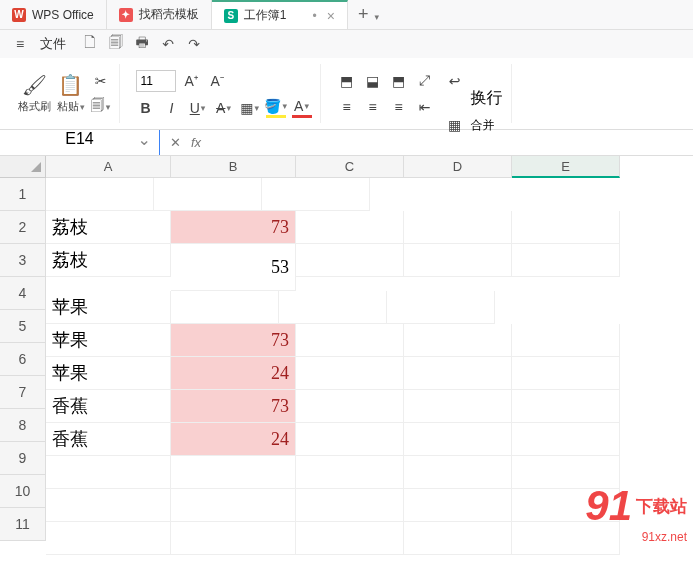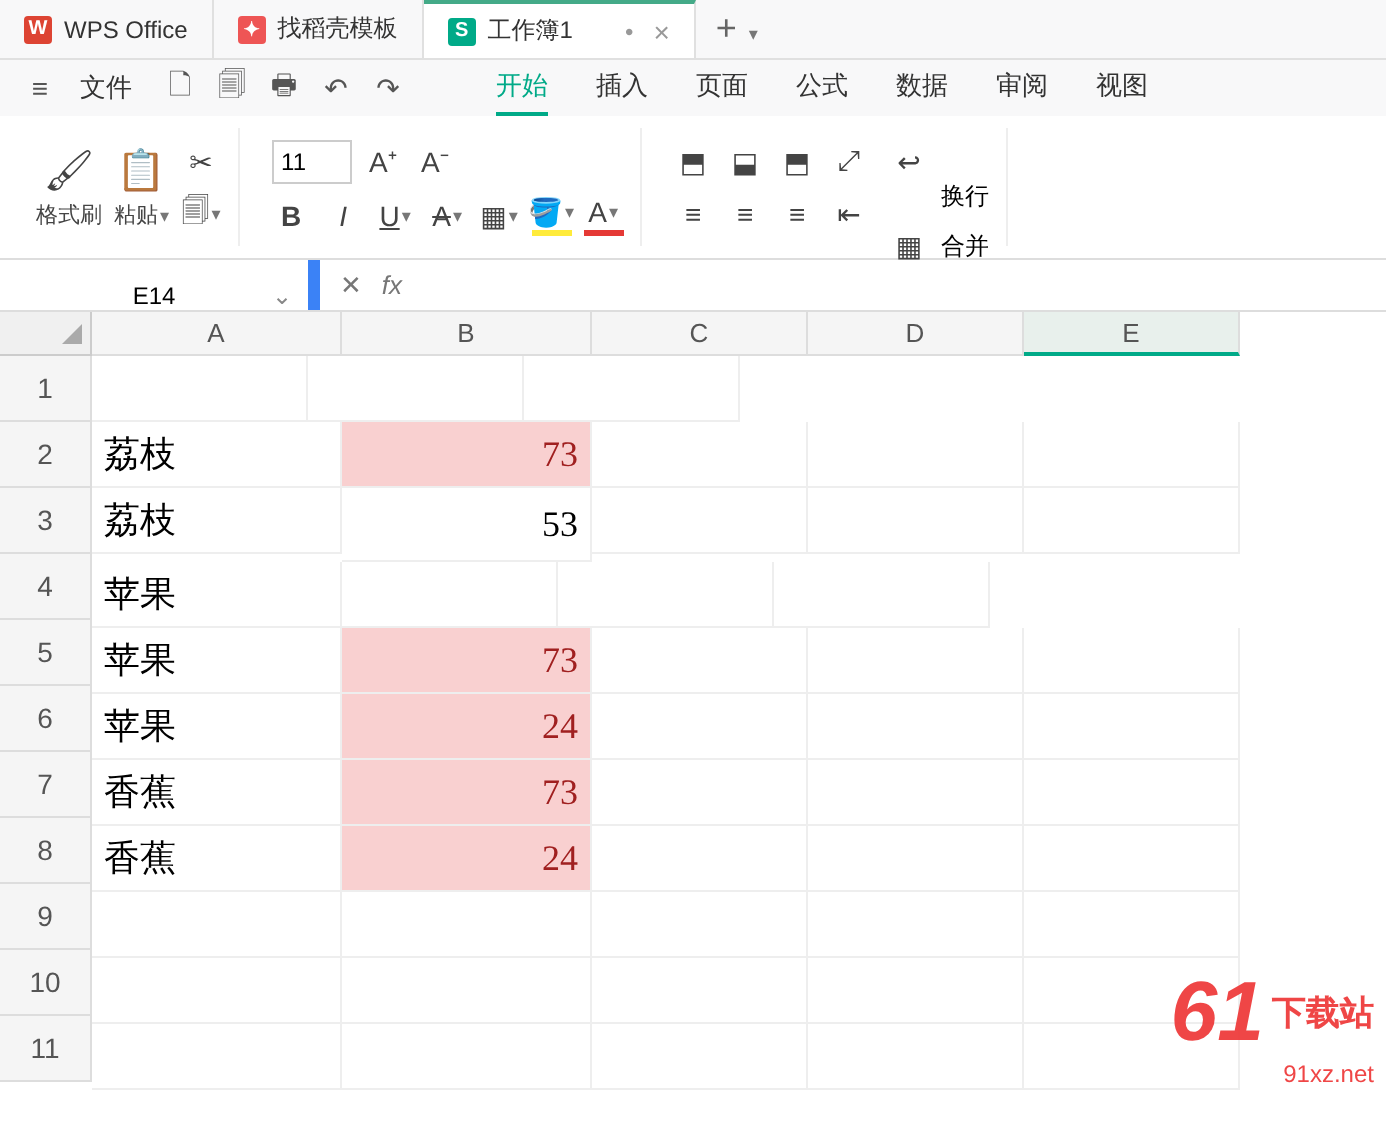--- a/index.html
+++ b/index.html
@@ -27,21 +27,21 @@
 .ribbon-vgroup { display: flex; flex-direction: column; align-items: center; justify-content: center; gap: 2px; font-size: 11px; color: #444; cursor: pointer; }
 .ribbon-vgroup .ic { font-size: 20px; }
 .ribbon-ic { width: 20px; height: 20px; display: flex; align-items: center; justify-content: center; cursor: pointer; color: #444; font-size: 14px; }
 .ribbon-col { display: flex; flex-direction: column; gap: 6px; }
 .ribbon-row { display: flex; gap: 6px; align-items: center; }
 .font-select { width: 150px; height: 22px; border: 1px solid #ccc; font-size: 12px; padding: 0 6px; background: #fff; }
 .size-select { width: 40px; height: 22px; border: 1px solid #ccc; font-size: 12px; padding: 0 4px; background: #fff; }
 .dd { font-size: 9px; color: #777; margin-left: 1px; }
 
 .namebox-bar { height: 26px; display: flex; align-items: center; border-bottom: 1px solid #ddd; }
-.namebox { width: 160px; height: 100%; display: flex; align-items: flex-end; justify-content: center; border-right: 6px solid #3b82f6; font-size: 12px; position: relative; }
+.namebox { width: 160px; height: 100%; display: flex; align-items: flex-start; justify-content: center; border-right: 1px solid #3b82f6; font-size: 16px; position: relative; }
 .namebox .dd2 { position: absolute; right: 8px; color: #888; }
 .fx-area { display: flex; align-items: center; padding: 0 10px; gap: 10px; color: #777; font-size: 13px; }
 
 .grid-area { display: flex; }
 .corner { width: 46px; height: 22px; background: #f0f0f0; border-right: 1px solid #ccc; border-bottom: 1px solid #ccc; display: flex; align-items: center; justify-content: flex-end; padding-right: 4px;}
 .corner svg { fill: #aaa; }
 .col-headers { display: flex; }
 .col-h { height: 22px; display: flex; align-items: center; justify-content: center; font-size: 13px; color: #555; background: #f5f5f5; border-right: 1px solid #ddd; border-bottom: 1px solid #ddd; }
 .col-h.sel { background: #e8f0ec; border-bottom: 2px solid #0a8; }
 .row-headers { display: flex; flex-direction: column; }
@@ -83,29 +83,20 @@
 </div>
 
 <div class="menu-bar">
   <span class="menu-icon">≡</span>
   <span class="menu-file">文件</span>
   <span class="menu-icon">🗋</span>
   <span class="menu-icon">🗐</span>
   <span class="menu-icon">🖶</span>
   <span class="menu-icon">↶</span>
   <span class="menu-icon">↷</span>
-  <div class="menu-tabs">
-    <span class="menu-tab active">开始</span>
-    <span class="menu-tab">插入</span>
-    <span class="menu-tab">页面</span>
-    <span class="menu-tab">公式</span>
-    <span class="menu-tab">数据</span>
-    <span class="menu-tab">审阅</span>
-    <span class="menu-tab">视图</span>
-  </div>
 </div>
 
 <div class="ribbon">
   <div class="ribbon-group">
     <div class="ribbon-vgroup">
       <span class="ic">🖌</span>
       <span>格式刷</span>
     </div>
     <div class="ribbon-vgroup">
       <span class="ic">📋</span>
@@ -155,21 +146,21 @@
       <div class="ribbon-row">
         <span class="ribbon-ic">≡</span>
         <span class="ribbon-ic">≡</span>
         <span class="ribbon-ic">≡</span>
         <span class="ribbon-ic">⇤</span>
       </div>
     </div>
     <div class="ribbon-col" style="margin-left:4px;">
       <div class="ribbon-row">
           <span class="ribbon-ic">↩</span>
-          <span style="font-size:12px;margin-top:36px;">换行</span>
+          <span style="font-size:16px;margin-top:36px;">换行</span>
         </div>
       <div class="ribbon-row">
           <span class="ribbon-ic">▦</span>
           <span style="font-size:12px;">合并</span>
         </div>
     </div>
   </div>
 </div>
 
 <div class="namebox-bar">
@@ -221,21 +212,21 @@
         </div>
         <div class="cell-row">
           <div class="cell" style="width: 125px; height: 33px;">荔枝</div>
           <div class="cell num hl" style="width: 125px; height: 33px;">73</div>
           <div class="cell" style="width: 108px; height: 33px;"></div>
           <div class="cell" style="width: 108px; height: 33px;"></div>
           <div class="cell" style="width: 108px; height: 33px;"></div>
         </div>
         <div class="cell-row">
           <div class="cell" style="width: 125px; height: 33px;">荔枝</div>
-          <div class="cell num" style="width: 125px; height: 37px;">53</div>
+          <div class="cell num" style="width: 125px; height: 47px;">53</div>
           <div class="cell" style="width: 108px; height: 33px;"></div>
           <div class="cell" style="width: 108px; height: 33px;"></div>
           <div class="cell" style="width: 108px; height: 33px;"></div>
         </div>
         <div class="cell-row">
           <div class="cell" style="width: 125px; height: 33px;">苹果</div>
           <div class="cell" style="width: 108px; height: 33px;"></div>
           <div class="cell" style="width: 108px; height: 33px;"></div>
           <div class="cell" style="width: 108px; height: 33px;"></div>
         </div>
@@ -287,17 +278,17 @@
           <div class="cell" style="width: 108px; height: 33px;"></div>
           <div class="cell" style="width: 108px; height: 33px;"></div>
           <div class="cell" style="width: 108px; height: 33px;"></div>
         </div>
       </div>
   </div>
 </div>
 
 <div class="watermark">
   <div class="logo91">
-    <span class="nine1">61</span>
+    <span class="nine1">91</span>
     <span class="txt">下载站</span>
   </div>
   <div class="url">91xz.net</div>
 </div>
 
 </body></html>

